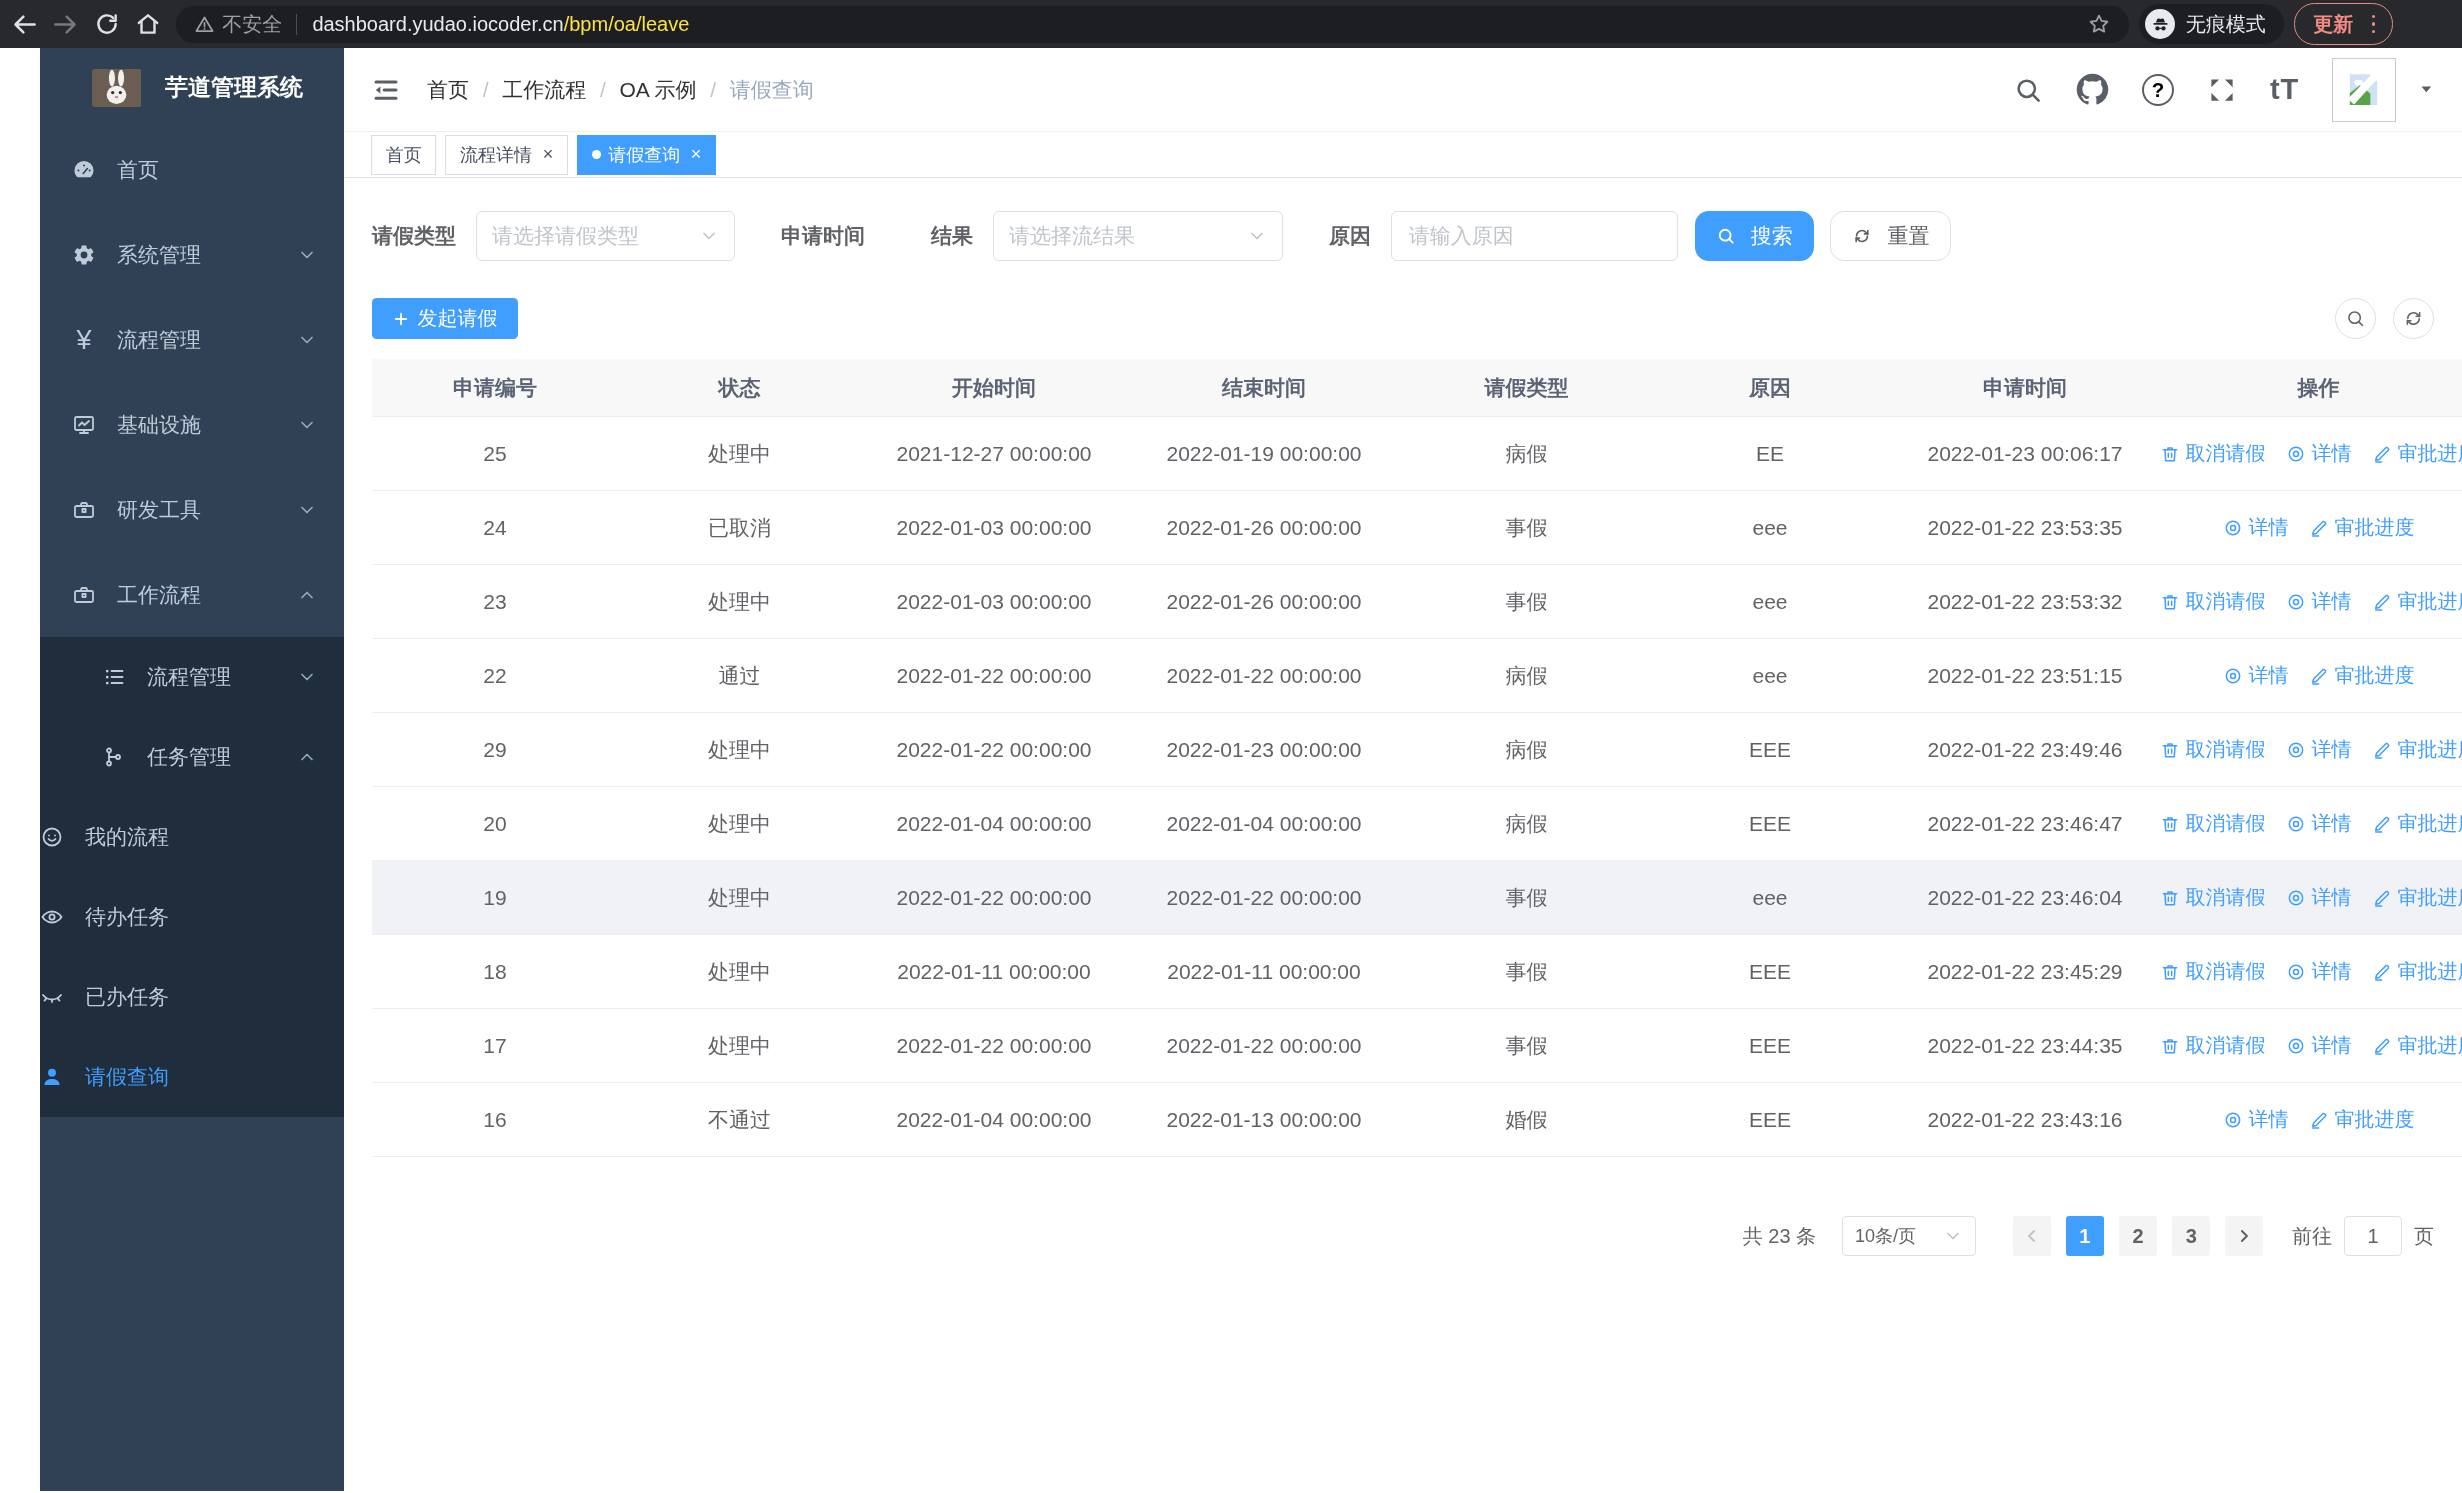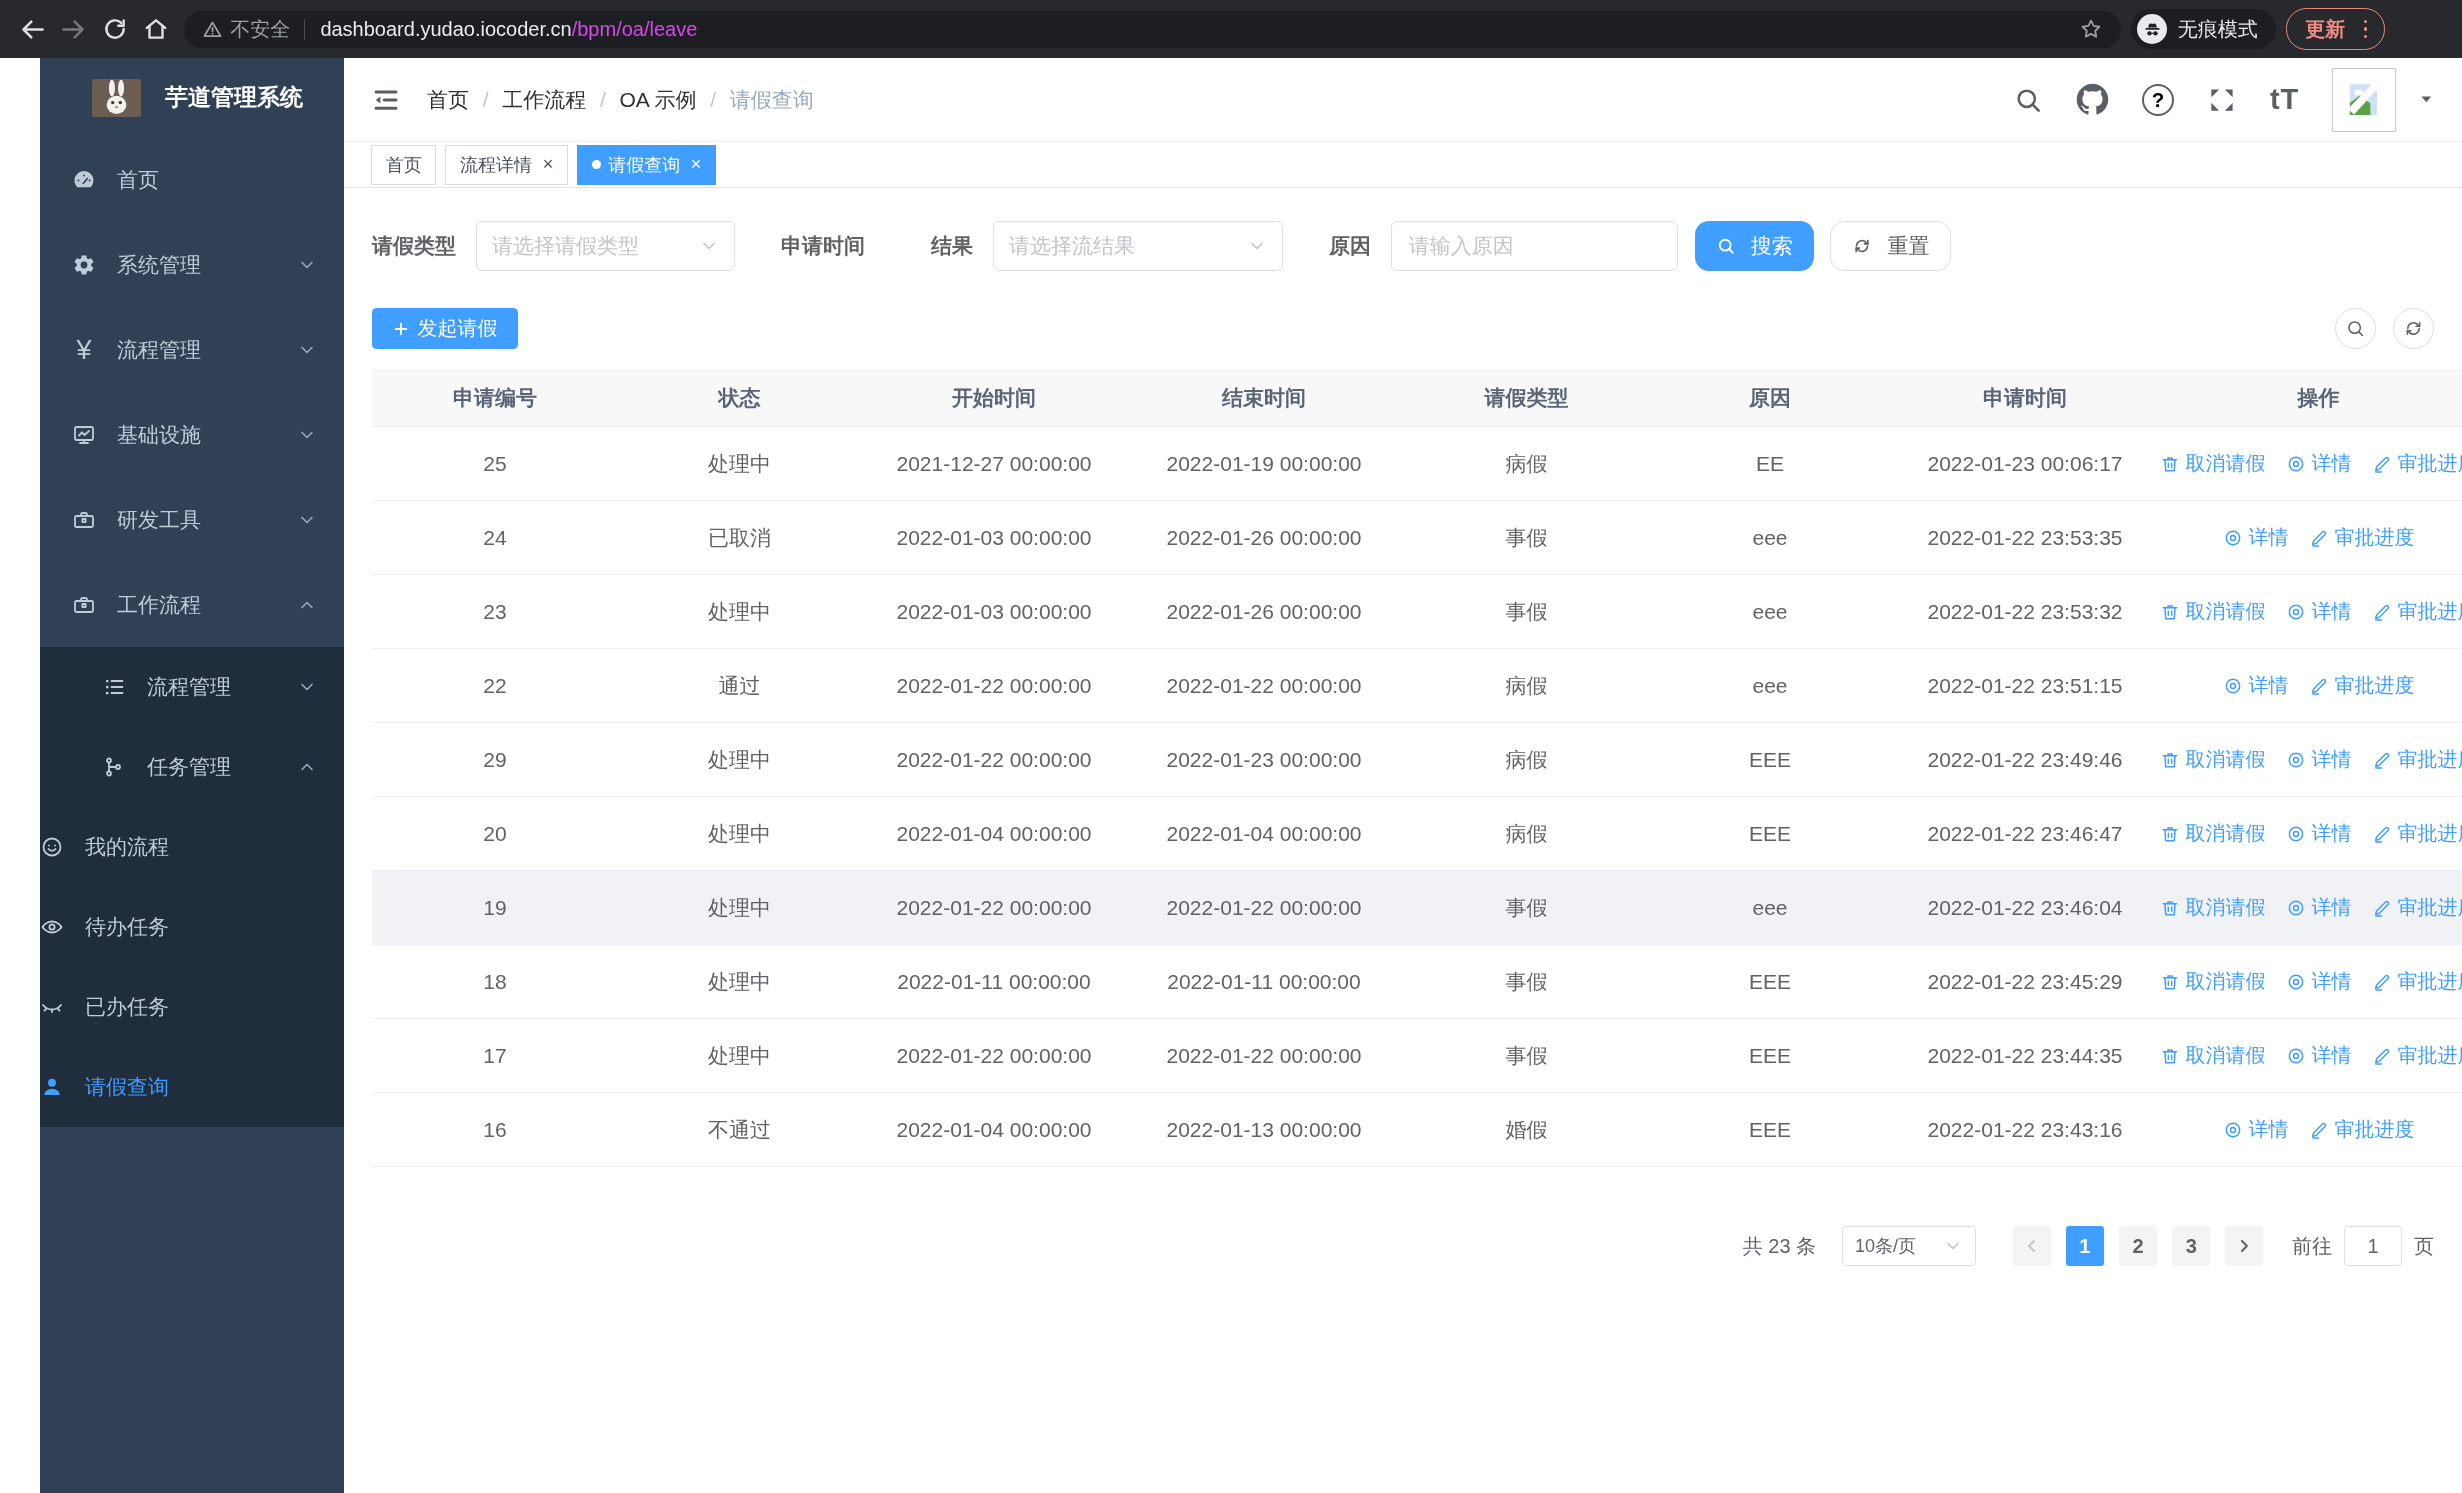--- a/index.html
+++ b/index.html
@@ -1,24 +1,24 @@
 <!DOCTYPE html>
 <html style="font-size:12px"><head>
 <meta charset="utf-8">
 <style>
   html,body{margin:0;padding:0;background:#fff;}
   .screen{width:2462px;height:1494px;position:relative;font-family:"Liberation Sans","DejaVu Sans",sans-serif;overflow:hidden;background:#fff;}
   
-  .chrome{height:58px;background:#27292d;display:flex;align-items:center;padding:0 12px;box-sizing:border-box;}
+  .chrome{height:48px;background:#27292d;display:flex;align-items:center;padding:0 4px;box-sizing:border-box;}
   .cicon{width:41px;height:41px;border-radius:50%;display:flex;align-items:center;justify-content:center;flex:none;}
   .omnibox{flex:1;height:37px;background:#1c1e21;border-radius:18px;margin:0 10.6px 0 7.6px;display:flex;align-items:center;padding:0 18px;font-size:20px;min-width:0;}
   .sec-label{color:#9aa0a6;margin:0 13.7px 0 7.6px;}
   .omni-div{width:1.5px;height:21px;background:#494c50;margin-right:15px;flex:none;}
   .url-domain{color:#e8eaed;}
-  .url-path{color:#d946ef;}
+  .url-path{color:#fde047;}
   .omni-star{margin-left:auto;flex:none;display:flex;}
   .incog{height:40px;background:#1c1e21;border-radius:20px;display:flex;align-items:center;padding:0 18px 0 6px;gap:10.6px;color:#e8eaed;font-size:20px;margin-right:10.6px;flex:none;}
   .incog-circle{width:30px;height:30px;background:#e8eaed;border-radius:50%;display:flex;align-items:center;justify-content:center;}
   .update-pill{height:40px;border:1.5px solid #e88b81;border-radius:20.5px;color:#f28b82;display:flex;align-items:center;gap:13.7px;padding:0 12px 0 18px;font-size:20px;font-weight:600;margin-right:65px;flex:none;}
   .vdots{display:flex;flex-direction:column;gap:3.8px;padding:0 4.6px;}
   .vdots i{width:3.8px;height:3.8px;border-radius:50%;background:#f28b82;display:block;}
   
   .app{display:flex;height:1443px;margin-left:40px;}
   .sidebar{width:304px;flex:none;background:#304156;color:#bfcbd9;overflow:hidden;}
   .logo-row{height:79px;display:flex;align-items:center;padding-left:52px;}

